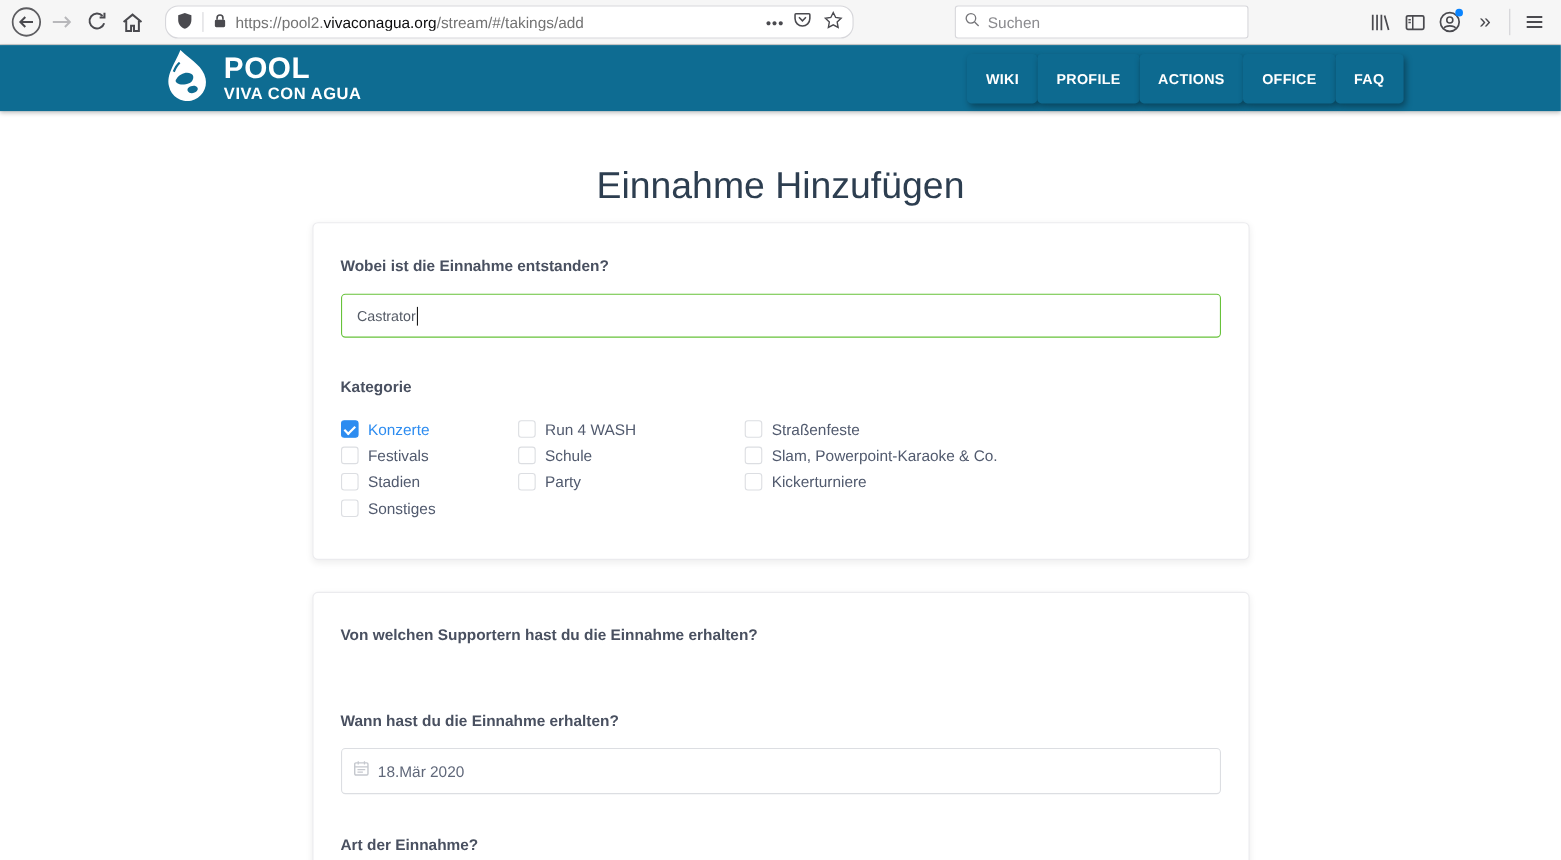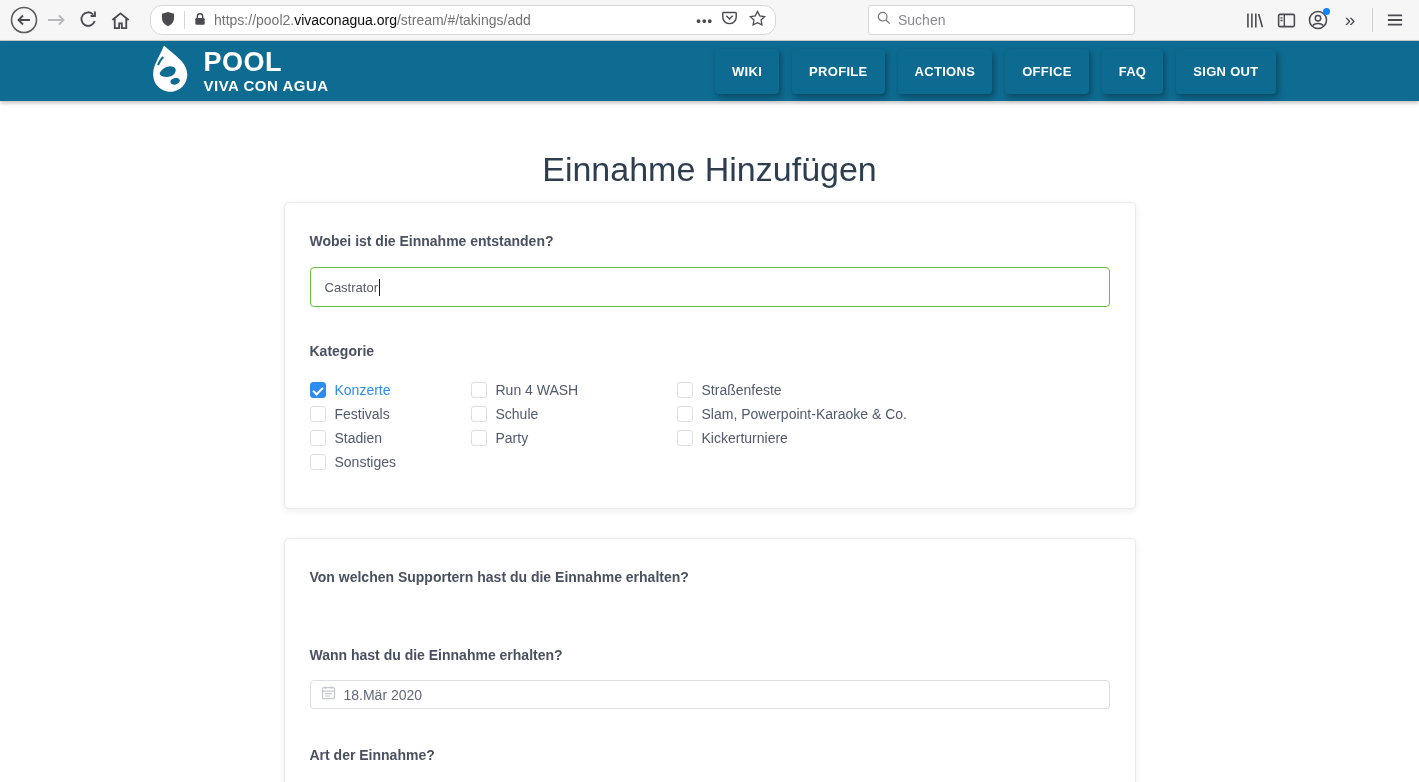--- a/index.html
+++ b/index.html
@@ -39,21 +39,21 @@
 
   
   .navbar{ height:60px; background:#0e6c92; box-shadow:0 2px 4px rgba(0,0,0,.25); }
   .navbar-inner{ width:1132px; height:100%; margin:0 auto; display:flex;
                  align-items:center; justify-content:space-between; }
   .logo{ display:flex; align-items:center; cursor:pointer; }
   .logo svg{ transform:rotate(-12deg); }
   .logo-text{ margin-left:10px; color:#fff; line-height:1; }
   .logo-title{ font-size:27px; font-weight:bold; letter-spacing:.5px; }
   .logo-subtitle{ font-size:15px; font-weight:bold; letter-spacing:.5px; margin-top:2px; }
-  .nav-menu{ display:flex; gap:13px; }
+  .nav-menu{ display:flex; }
   .nav-btn{
     background:#0d6a90; color:#fff; border:none; border-radius:4px; cursor:pointer;
     height:45px; padding:0 17px; font-size:13px; font-weight:bold; letter-spacing:.3px;
     font-family:"Liberation Sans", sans-serif;
     box-shadow:2px 3px 6px rgba(0,0,0,.35);
   }
 
   
   .page-title{ text-align:center; font-size:34px; font-weight:400; color:#2d3e50;
                margin-top:49px; }
@@ -84,21 +84,21 @@
   .cb.checked{ background:#2d8cf0; border-color:#2d8cf0; }
   .cb.checked::after{
     content:""; position:absolute; left:4.5px; top:1.5px; width:4px; height:8px;
     border:solid #fff; border-width:0 2px 2px 0; transform:rotate(45deg);
   }
   .cb-label{ margin-left:9px; font-size:14px; color:#515a6e; line-height:16px; }
   .cb-label.active{ color:#2d8cf0;text-align:right; }
 
   .supporter-label{ margin-bottom:62px; }
   .date-input{
-    margin-top:17px; height:29px; width:100%; border:1px solid #dcdee2; border-radius:4px;
+    margin-top:17px; height:42px; width:100%; border:1px solid #dcdee2; border-radius:4px;
     display:flex; align-items:center; padding:8px 9px; cursor:pointer; background:#fff;
   }
   .date-value{ font-size:14px; color:#60687a; margin-left:7px; }
   .type-label{ margin-top:38px; }
 </style>
 </head>
 <body>
 
 <div class="browser-toolbar">
   <button class="tb-btn">
@@ -225,21 +225,20 @@
         <div class="logo-title">POOL</div>
         <div class="logo-subtitle">VIVA CON AGUA</div>
       </span>
     </div>
     <nav class="nav-menu">
       <button class="nav-btn">WIKI</button>
       <button class="nav-btn">PROFILE</button>
       <button class="nav-btn">ACTIONS</button>
       <button class="nav-btn">OFFICE</button>
       <button class="nav-btn">FAQ</button>
-      <button class="nav-btn">SIGN OUT</button>
     </nav>
   </div>
 </div>
 
 <main>
   <h1 class="page-title">Einnahme Hinzufügen</h1>
 
   <section class="card card-event">
     <label class="q-label">Wobei ist die Einnahme entstanden?</label>
 

